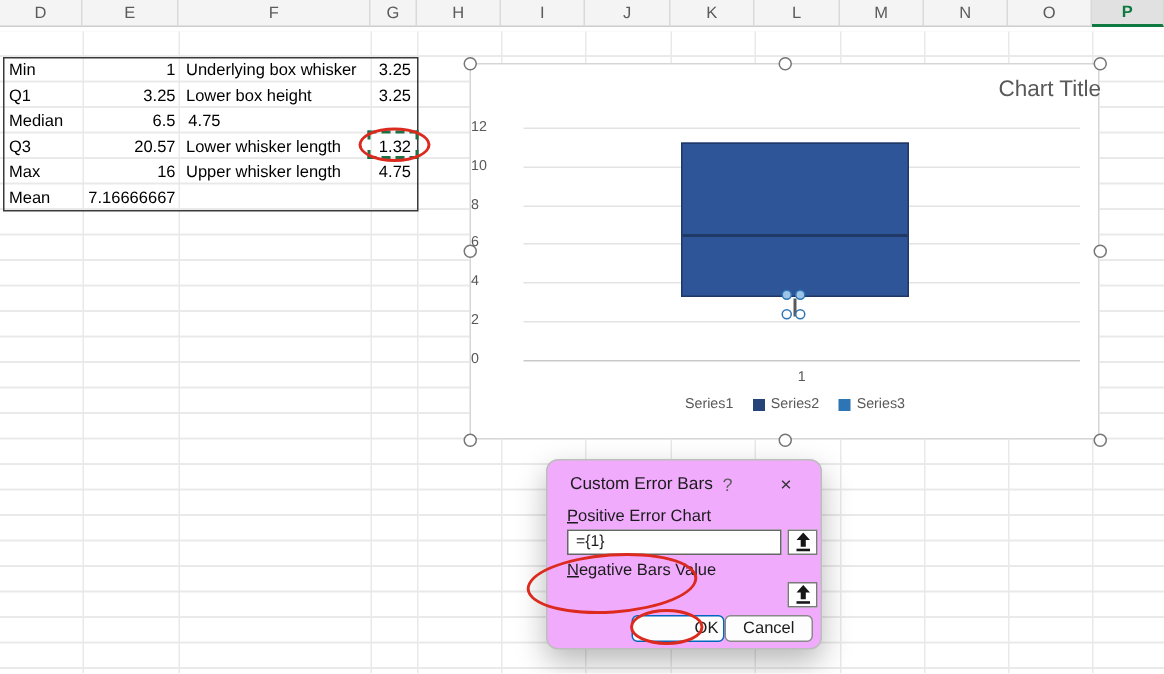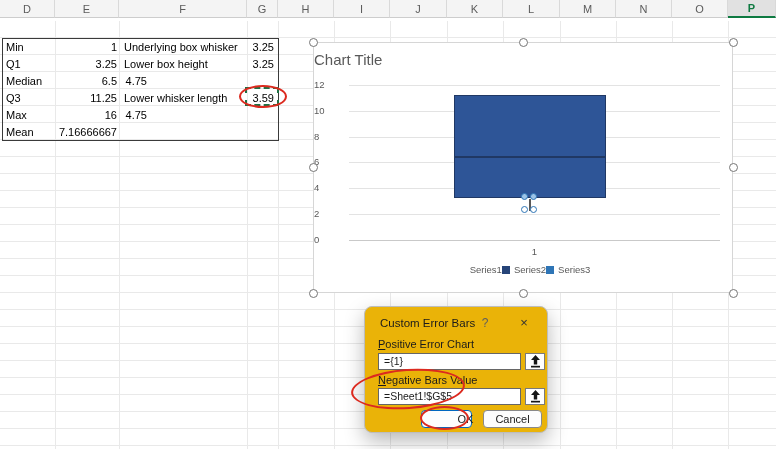--- a/index.html
+++ b/index.html
@@ -35,60 +35,60 @@
   .cg { width:31px; text-align:right; padding-right:4px; position:relative; }
 
   .ants { position:absolute; left:245px; top:87px; width:34px; height:19px;
           border:2px dashed #1e7145; z-index:8; }
 
   
   .chart { position:absolute; left:313px; top:42px; width:420px; height:251px;
            background:#fff; border:1px solid #d6d6d6; z-index:2; }
   .handle { position:absolute; width:9px; height:9px; border-radius:50%;
             background:#fff; border:1.5px solid #767676; z-index:4; }
-  .c-title { position:absolute; left:0; top:8px; width:420px; text-align:left;
+  .c-title { position:absolute; left:0; top:8px; width:420px; text-align:right;
              font-size:15px; color:#595959; }
   .gl { position:absolute; left:35px; width:371px; height:1px; background:#e3e3e3; }
   .gl.axis0 { background:#c9c9c9; }
   .tick { position:absolute; left:0; width:26px; height:12px; line-height:12px;
           text-align:left; font-size:9.5px; color:#595959; }
   .bar-box { position:absolute; left:140px; top:52px; width:152px; height:103px;
              background:#2e5597; border:1px solid #203864; }
   .median { position:absolute; left:0; top:60px; width:100%; height:2px; background:#203864; }
   .ebar { position:absolute; left:215px; top:156px; width:1.5px; height:12px; background:#595959; }
   .eh { position:absolute; width:7px; height:7px; border-radius:50%; border:1.5px solid #2e75b6; background:#fff; }
   .eh.fill { background:#9dc3e6; }
   .xlab { position:absolute; left:35px; top:203px; width:371px; text-align:center;
           font-size:9.5px; color:#595959; }
   .legend { position:absolute; left:0; top:221px; width:420px; display:flex;
-            justify-content:center; font-size:9.5px; color:#595959; align-items:center; }
+            justify-content:center; gap:13px; font-size:9.5px; color:#595959; align-items:center; }
   .leg-item { display:flex; align-items:center; gap:4px; }
   .sw { width:8px; height:8px; display:inline-block; }
   .sw1 { background:transparent; }
   .sw2 { background:#264478; }
   .sw3 { background:#2e75b6; }
 
   
   .dialog { position:absolute; left:364px; top:306px; width:184px; height:127px;
-            background:#eab308; border:1px solid #bdbdbd; border-radius:8px;
+            background:#f0abfc; border:1px solid #bdbdbd; border-radius:8px;
             box-shadow:0 8px 20px rgba(0,0,0,.28); z-index:5; }
   .dlg-title { position:absolute; left:15px; top:10px; font-size:11.5px; color:#1b1b1b; }
   .dlg-help { position:absolute; left:112px; top:9px; width:16px; text-align:center;
               font-size:12px; color:#5f5f5f; cursor:default; }
   .dlg-close { position:absolute; left:151px; top:8px; width:16px; text-align:center;
                font-size:13px; color:#333; cursor:default; }
   .dlg-label { position:absolute; left:13px; font-size:11px; color:#1b1b1b; }
   .dlg-label::first-letter { text-decoration:underline; }
   .dlg-input { position:absolute; left:13px; width:143px; height:17px; background:#fff;
                border:1px solid #666; font-size:10.5px; line-height:15px; padding-left:5px; color:#1b1b1b; }
   .dlg-collapse { position:absolute; left:160px; width:20px; height:17px; background:#fff;
                   border:1px solid #7a7a7a; display:flex; align-items:center; justify-content:center; }
   .btn { position:absolute; top:103px; height:18px; background:#fdfdfd; border-radius:4px;
          font-size:11px; color:#1b1b1b; display:flex; align-items:center; justify-content:center; }
-  .btn.ok { left:56px; width:51px; border:1.5px solid #0067c0;padding-left:38px; }
+  .btn.ok { left:56px; width:62px; border:1.5px solid #0067c0;padding-left:38px; }
   .btn.cancel { left:118px; width:59px; border:1px solid #898989; }
 
   
   .oval { position:absolute; border:2.5px solid #dc2a1f; border-radius:50%; z-index:9; }
   .oval.o-g5 { left:239px; top:85px; width:48px; height:23px; }
   .oval.o-neg { left:351px; top:369px; width:114px; height:40px; transform:rotate(-4deg); }
   .oval.o-ok { left:420px; top:406px; width:49px; height:24px; }
 </style>
 </head>
 <body>
@@ -126,27 +126,28 @@
       <div class="td cf">Lower box height</div>
       <div class="td cg">3.25</div>
     </div>
     <div class="trow">
       <div class="td cd">Median</div>
       <div class="td ce">6.5</div>
       <div class="td cg">4.75</div>
     </div>
     <div class="trow">
       <div class="td cd">Q3</div>
-      <div class="td ce">11.25</div>
+      <div class="td ce">20.57</div>
       <div class="td cf">Lower whisker length</div>
-      <div class="td cg">3.59</div>
+      <div class="td cg">1.32</div>
     </div>
     <div class="trow">
       <div class="td cd">Max</div>
       <div class="td ce">16</div>
+      <div class="td cf">Upper whisker length</div>
       <div class="td cg">4.75</div>
     </div>
     <div class="trow">
       <div class="td cd">Mean</div>
       <div class="td ce">7.16666667</div>
       <div class="td cf"></div>
       <div class="td cg"></div>
     </div>
   </div>
 
@@ -216,21 +217,20 @@
     <div class="dlg-label" style="top:31px">Positive Error Chart</div>
     <div class="dlg-input" style="top:46px">={1}</div>
     <div class="dlg-collapse" style="top:46px">
       <svg width="11" height="13" viewBox="0 0 11 13">
         <path d="M5.5 0 L10 5 H7.2 V9.5 H3.8 V5 H1 Z" fill="#161616"></path>
         <rect x="1" y="10.8" width="9" height="1.7" fill="#161616"></rect>
       </svg>
     </div>
 
     <div class="dlg-label" style="top:67px">Negative Bars Value</div>
-    <div class="dlg-input" style="top:81px">=Sheet1!$G$5</div>
     <div class="dlg-collapse" style="top:81px">
       <svg width="11" height="13" viewBox="0 0 11 13">
         <path d="M5.5 0 L10 5 H7.2 V9.5 H3.8 V5 H1 Z" fill="#161616"></path>
         <rect x="1" y="10.8" width="9" height="1.7" fill="#161616"></rect>
       </svg>
     </div>
 
     <div class="btn ok">OK</div>
     <div class="btn cancel">Cancel</div>
   </div>

